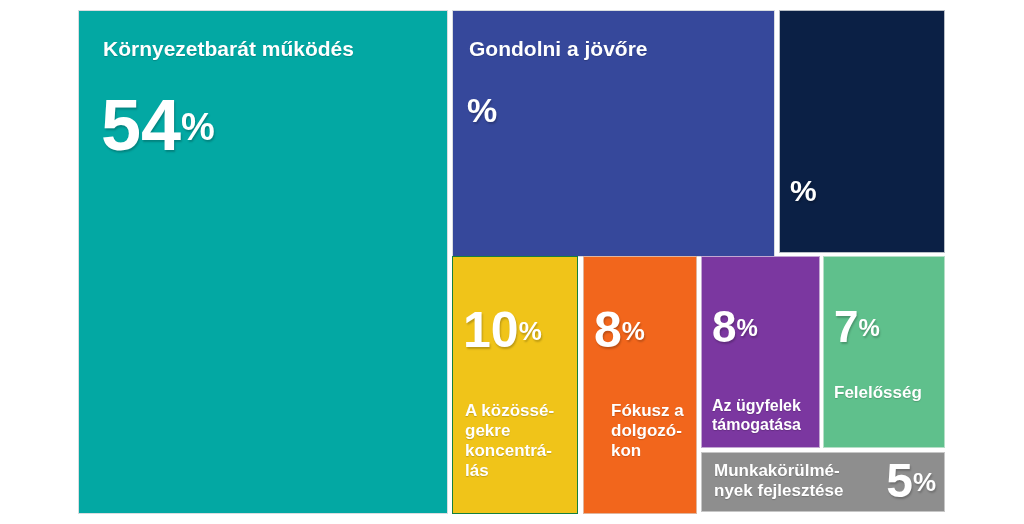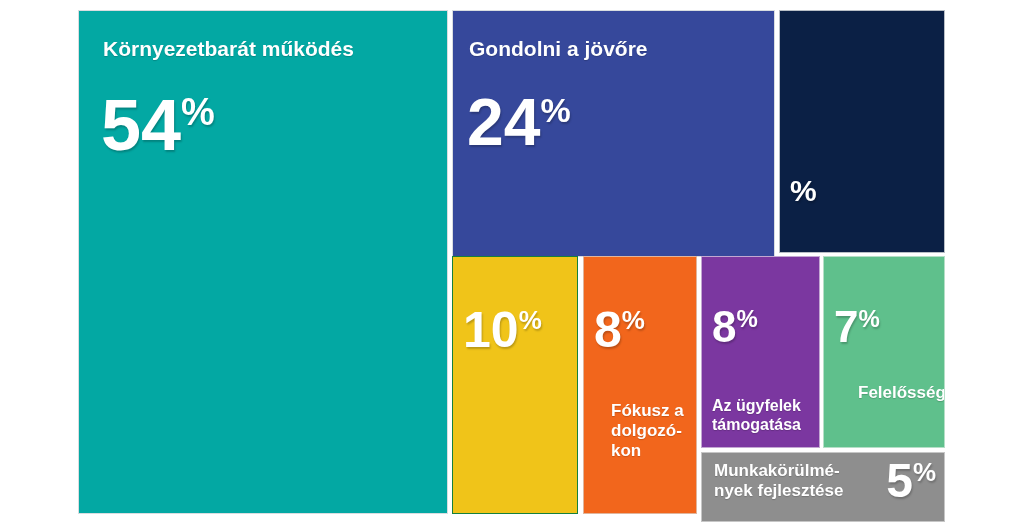--- a/index.html
+++ b/index.html
@@ -44,21 +44,21 @@
     white-space: pre-line;
   }
 
   .tile-value {
     position: absolute;
     font-weight: bold;
     color: #ffffff;
     line-height: 1;
     text-shadow: 1px 2px 2px rgba(0,0,0,0.22);
     display: flex;
-    align-items: flex-start;
+    align-items: center;
   }
   .tile-value .pct {
     font-weight: bold;
     line-height: 1;
   }
 
   
   #tile-eco {
     left: 78px; top: 10px; width: 370px; height: 504px;
     background: #03A8A3;
@@ -117,27 +117,27 @@
   #tile-customers .tile-label { left: 10px; top: 140px; font-size: 16px; }
   #tile-customers .tile-value { left: 10px; top: 48px; font-size: 44px; }
   #tile-customers .tile-value .pct { font-size: 24px; margin-top: 2px; }
 
   
   #tile-responsibility {
     left: 823px; top: 256px; width: 122px; height: 192px;
     background: #5FC08C;
     border: 1px solid #b5dfc7;
   }
-  #tile-responsibility .tile-label { left: 10px; top: 126px; font-size: 17px; margin-left: 24px; }
+  #tile-responsibility .tile-label { left: 10px; top: 126px; font-size: 17px; }
   #tile-responsibility .tile-value { left: 10px; top: 48px; font-size: 44px; }
   #tile-responsibility .tile-value .pct { font-size: 24px; margin-top: 2px; }
 
   
   #tile-workplace {
-    left: 701px; top: 452px; width: 244px; height: 70px;
+    left: 701px; top: 452px; width: 244px; height: 60px;
     background: #8E8E8E;
     border: 1px solid #c6c6c6;
   }
   #tile-workplace .tile-label { left: 12px; top: 8px; font-size: 17px; }
   #tile-workplace .tile-value { right: 8px; top: 4px; left: auto; font-size: 48px; }
   #tile-workplace .tile-value .pct { font-size: 26px; margin-top: 2px; }
 </style>
 </head>
 <body>
 
@@ -150,40 +150,43 @@
         <span>54</span>
           <span class="pct">%</span>
       </div>
     </div>
   </div>
 
   <div class="tile" id="tile-future">
     <div class="tile-inner">
       <div class="tile-label">Gondolni a jövőre</div>
       <div class="tile-value">
-        <span>24</span>
           <span class="pct">%</span>
       </div>
     </div>
   </div>
 
   <div class="tile" id="tile-strategy">
     <div class="tile-inner">
       <div class="tile-value">
           <span class="pct">%</span>
       </div>
     </div>
   </div>
 
   <div class="tile" id="tile-community">
     <div class="tile-inner">
       <div class="tile-value">
         <span>10</span>
           <span class="pct">%</span>
       </div>
+      <div class="tile-label">A közössé-
+gekre
+koncentrá-
+lás</div>
     </div>
   </div>
 
   <div class="tile" id="tile-employees">
     <div class="tile-inner">
       <div class="tile-value">
         <span>8</span>
           <span class="pct">%</span>
       </div>
       <div class="tile-label">Fókusz a

